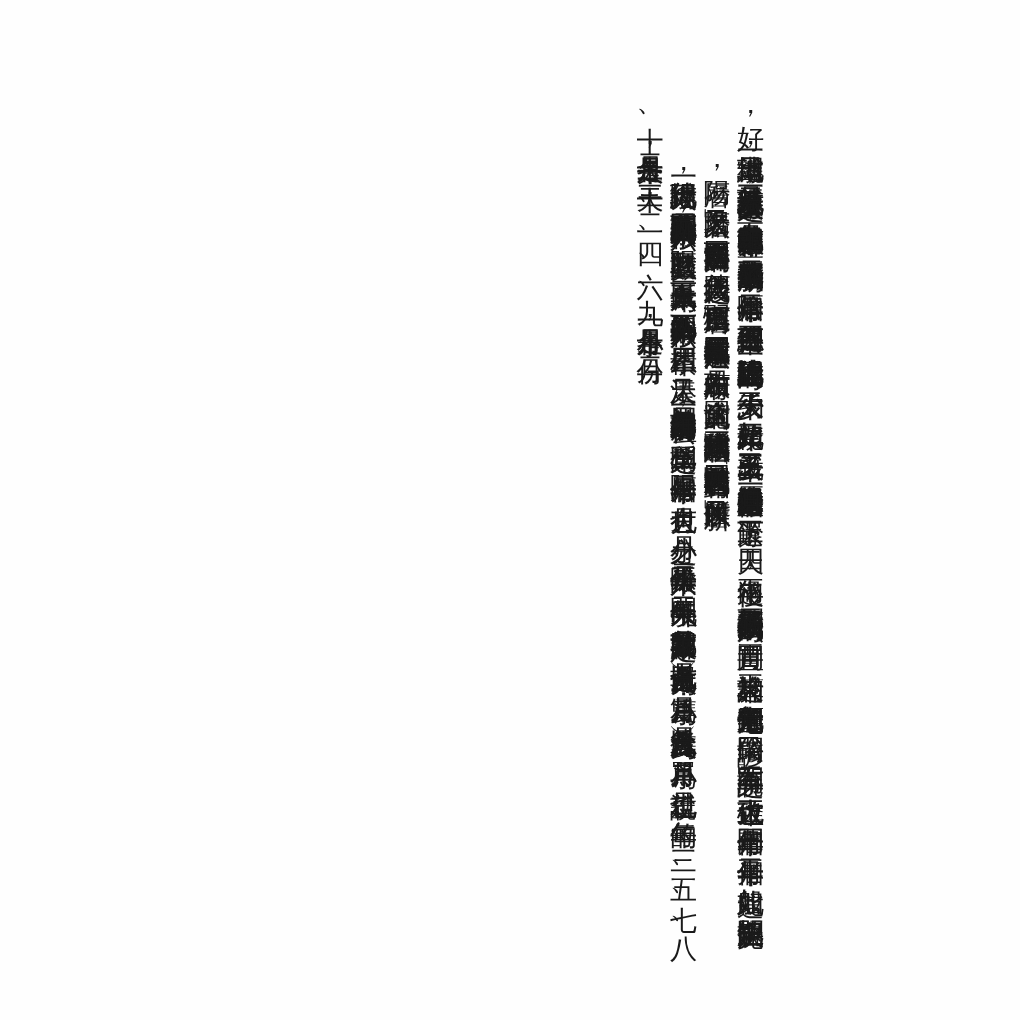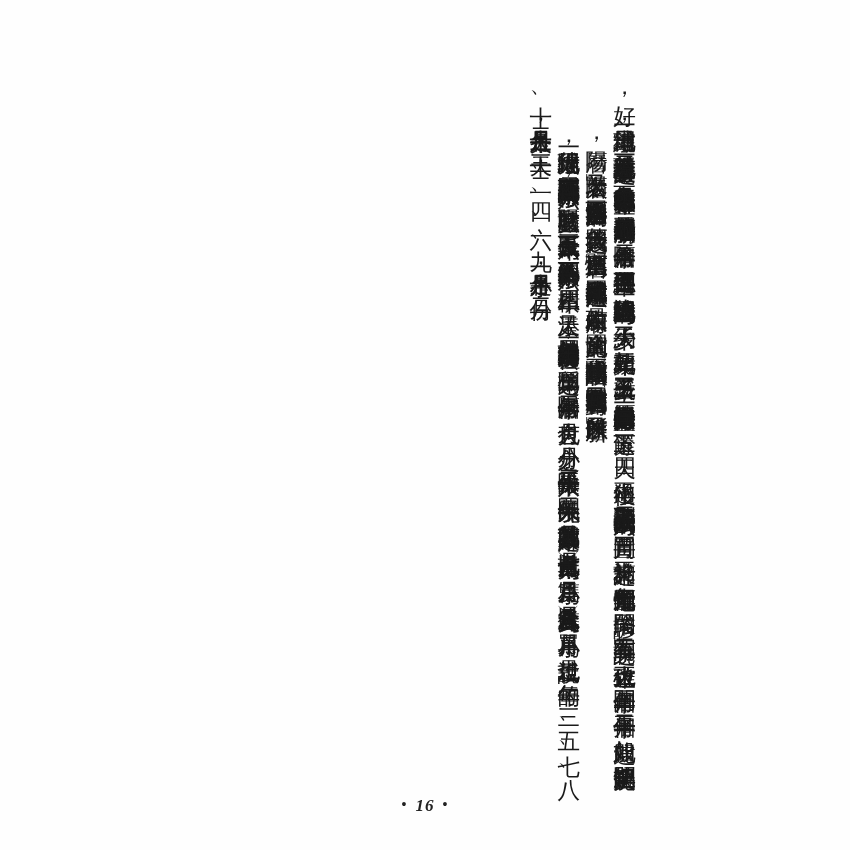--- a/index.html
+++ b/index.html
@@ -64,16 +64,13 @@
 </head>
 <body>
 
 <div class="page">
   <div class="text-block">
     <p class="para">好，當地球繞日一周，月球繞行地球十二次又多出了三分之一次，而一年中的月數和一月中的日數都不宜帶零頭，這就需要那些曆法學者動腦筋了。陰曆一年十二個月，總共僅得三百五十四日，這比地球繞行太陽一周的時間，大約少了十一天。如此積聚三年，就多出了三十三天，曆法學者想出來的辦法是每三年置一個月，還餘下三、四天，兩年過後，等到積聚成二十五天或二十六天的時候，再置一閏月。平均計算起來，每十九年須置七個閏月。民間俗諺，有「五年二閏」之說，也大致正確。閏年十三個月，平年十二個月。如此這般，把問題完全解決。</p>
     <p class="para indent">陽曆，又名「太陽曆」。因爲它是西洋各國所採用的，傳入我國之後，習慣上稱爲「西曆」。我國在民國元年採用這種曆法，是由政府頒布，全國實施的，正式的稱呼應該叫作「國曆」。又因爲它和我國固有的「舊曆」相對，所以又叫作「新曆」。</p>
     <p class="para indent">地球繞行太陽一周，所需時間計三百六十五天又五小時四十八分四十六秒，陽曆取其整數，以三百六十五天爲一年。餘下的五小時四十八分四十六秒，累積四年，湊足一天，於是每四年把這多出來的一日增加到二月份裡去，稱之爲閏年。陽曆一年十二個月，也有大月、小月之分，除二月份平年二十八天、閏年二十九天以外，其餘各月的天數都固定下來，七月以前（含七月）單月爲大月，雙月爲小月；八月以後（含八月）雙月爲大月，單月爲小月。也就是說，每年的一、三、五、七、八、十、十二各月是大月，三十一天；二、四、六、九、十一各月是小月，二月份</p>
   </div>
 
-  <div class="page-number">
-    <span class="dot">•</span><span>16</span><span class="dot">•</span>
-  </div>
 </div>
 
 </body></html>

